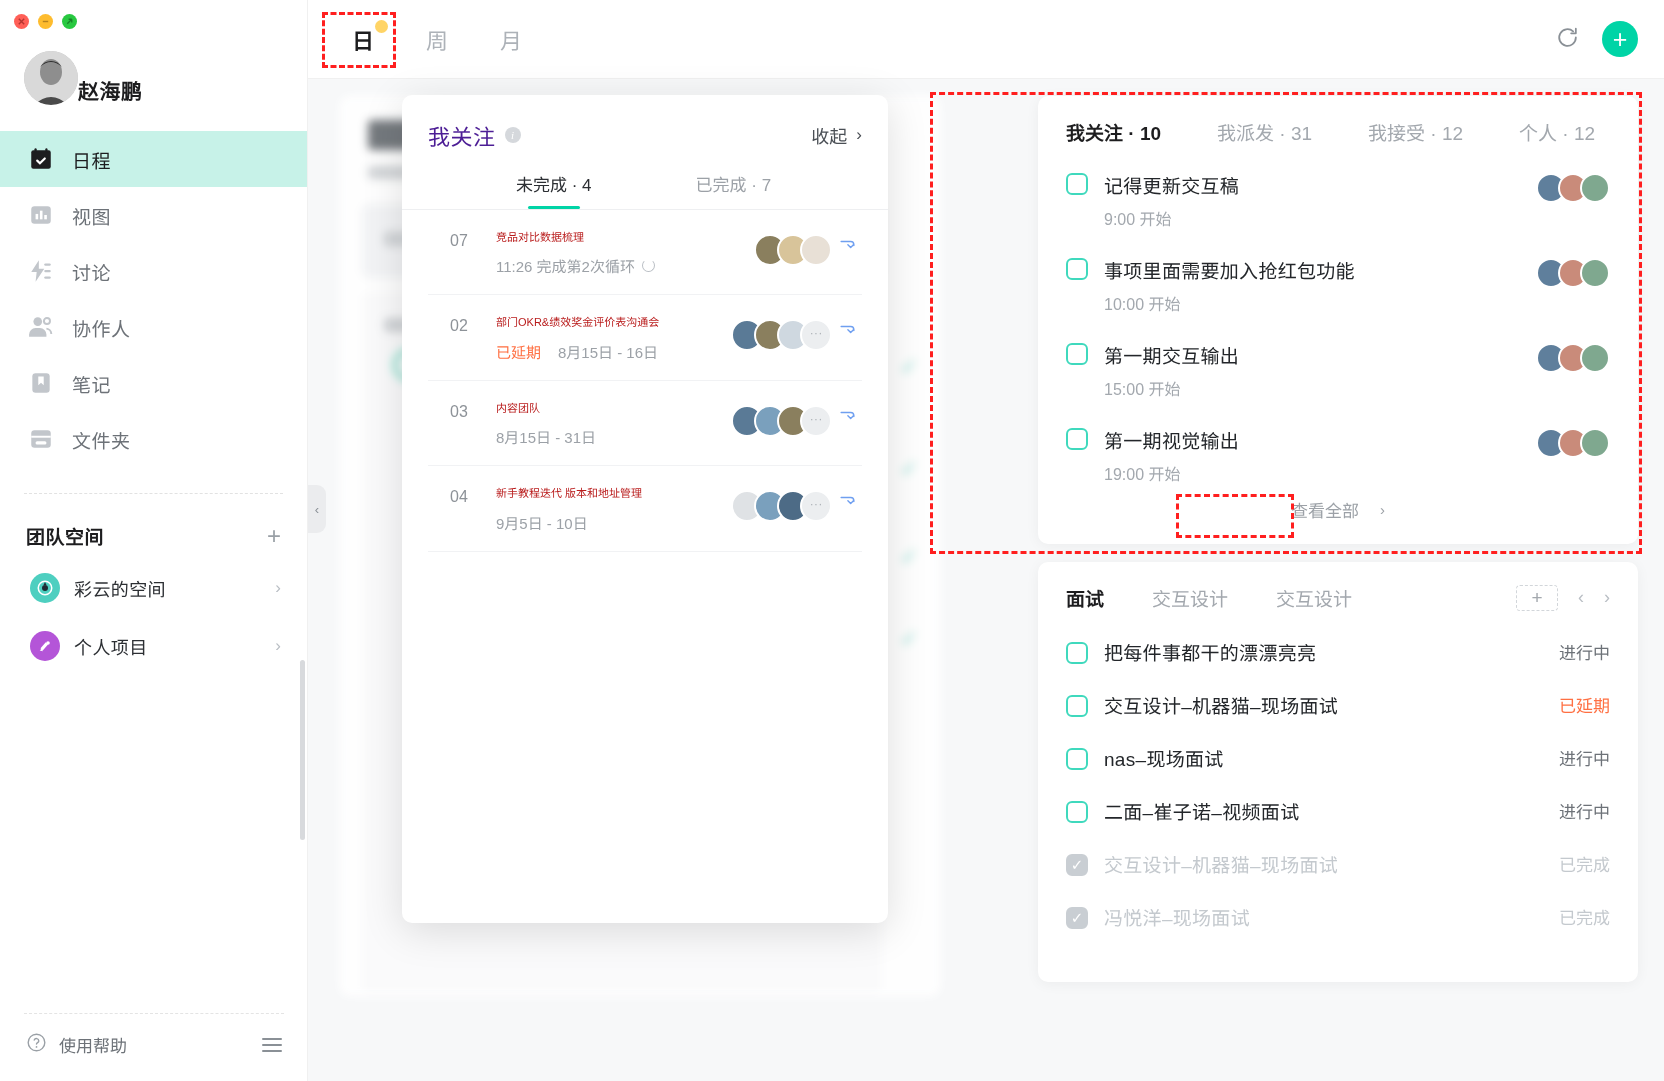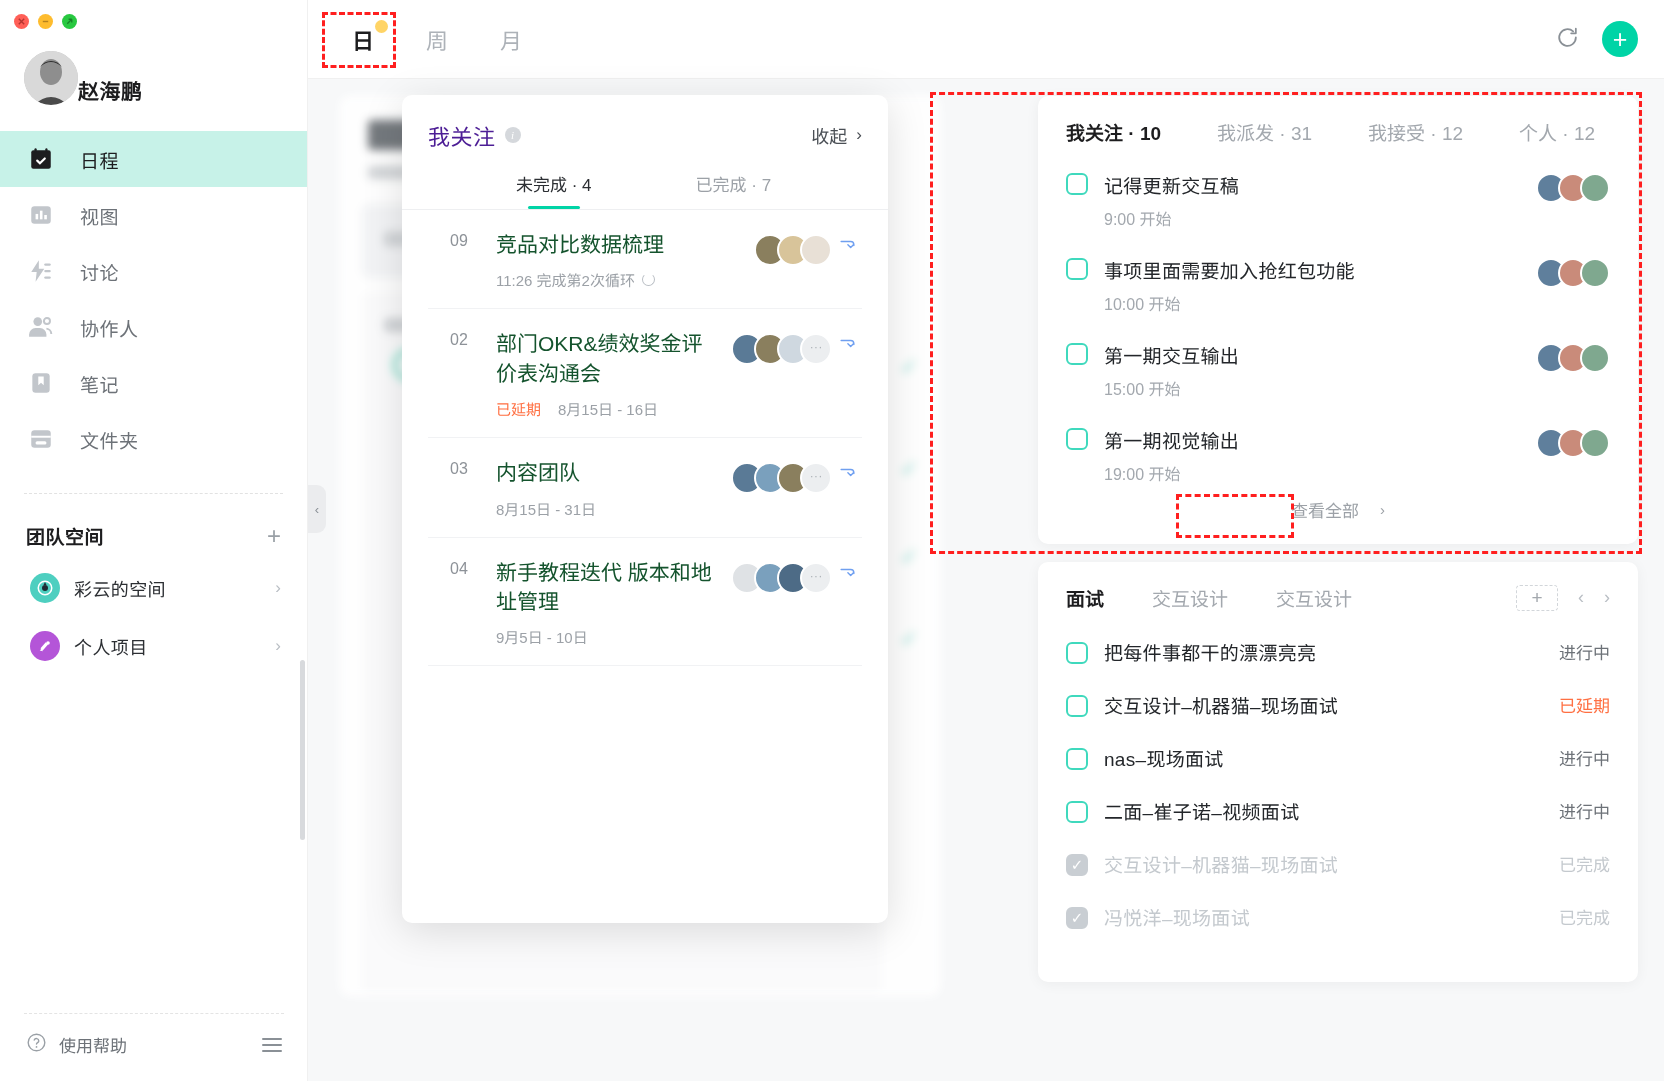--- a/index.html
+++ b/index.html
@@ -23,21 +23,21 @@
   .dot.yellow { background: #febc2e; }
   .dot.green { background: #28c840; }
   .dot svg { width: 9px; height: 9px; display:block; opacity:.55; }
 
   .profile { display: flex; align-items: flex-end; gap: 0; padding: 22px 0 26px 24px; }
   .avatar-lg { width: 54px; height: 54px; border-radius: 50%; overflow: hidden;
     background: #c9c9c9; flex: 0 0 54px; position: relative; }
   .profile-name { font-size: 21px; color: #1d1d1f; font-weight: 600; letter-spacing: .5px; }
 
   .nav { display: flex; flex-direction: column; }
-  .nav-item { display: flex; align-items: center; gap: 26px; height: 56px;
+  .nav-item { display: flex; align-items: center; gap: 18px; height: 56px;
     padding-left: 28px; cursor: pointer; }
   .nav-item.active { background: #c7f2e8; }
   .nav-label { font-size: 19px; color: #6d7278; letter-spacing: .5px; }
   .nav-item.active .nav-label { color: #1d1d1f; font-weight: 500; }
   .nav-ico { width: 26px; height: 26px; flex: 0 0 26px; display:flex; align-items:center; justify-content:center; }
   .nav-ico svg { width: 26px; height: 26px; fill: #c2c6cb; }
   .nav-item.active .nav-ico svg { fill: #1d1d1f; }
 
   .divider { margin: 26px 24px 0 24px; border-top: 1px dashed #e2e2e2; }
 
@@ -128,21 +128,21 @@
   .mtab.active { color:#2c2f33; }
   .mtab.active:after { content:""; position:absolute; left:12px; right:12px; bottom:0;
      height:3px; background:#00d4a6; border-radius:2px;}
 
   .mlist { padding: 0 26px; }
   .mrow { display:flex; align-items:flex-start; padding: 20px 0 18px 22px;
      border-bottom:1px solid #f1f2f4; position:relative;}
   .mrow:last-child{ }
   .midx { font-size:16px; color:#8d9298; width:46px; flex:0 0 46px; padding-top:2px;}
   .mbody { flex:1; }
-  .mtitle { font-size:21px; color:#14532d; line-height:1.4; }
+  .mtitle { font-size:11px; color:#b91c1c; line-height:1.4; }
   .msub { font-size:15px; color:#9ca1a7; margin-top:10px; display:flex; align-items:center; gap:7px;}
   .msub .delayed { color:#ff7043; margin-right:10px;}
   .cyc { display:inline-block; width:13px;height:13px;border:1.5px solid #b9bec4;
      border-radius:50%; border-top-color:transparent; }
   .mstack { display:flex; align-items:center; margin-left:8px; padding-top:4px;}
   .av { width:32px;height:32px;border-radius:50%; margin-left:-9px; border:2px solid #fff;
      background:#cfd2d5; overflow:hidden; position:relative; flex:0 0 32px;}
   .av:first-child{margin-left:0;}
   .av.ghost { background:#eceef0; }
   .av.ghost:after{content:"···"; position:absolute;left:0;right:0;top:4px;text-align:center;color:#b0b5ba;font-size:13px;}
@@ -426,21 +426,21 @@
       </div>
 
       <div class="mtabs">
         <span class="mtab active">未完成 · 4</span>
         <span class="mtab">已完成 · 7</span>
       </div>
 
       <div class="mlist">
 
         <div class="mrow">
-          <span class="midx">09</span>
+          <span class="midx">07</span>
           <div class="mbody">
             <div class="mtitle">竞品对比数据梳理</div>
             <div class="msub">
               <span>11:26 完成第2次循环</span>
               <span class="cyc"></span>
             </div>
           </div>
           <div class="mstack">
             <span class="av" style="background:#8a7f5e"></span>
             <span class="av" style="background:#d8c49a"></span>

